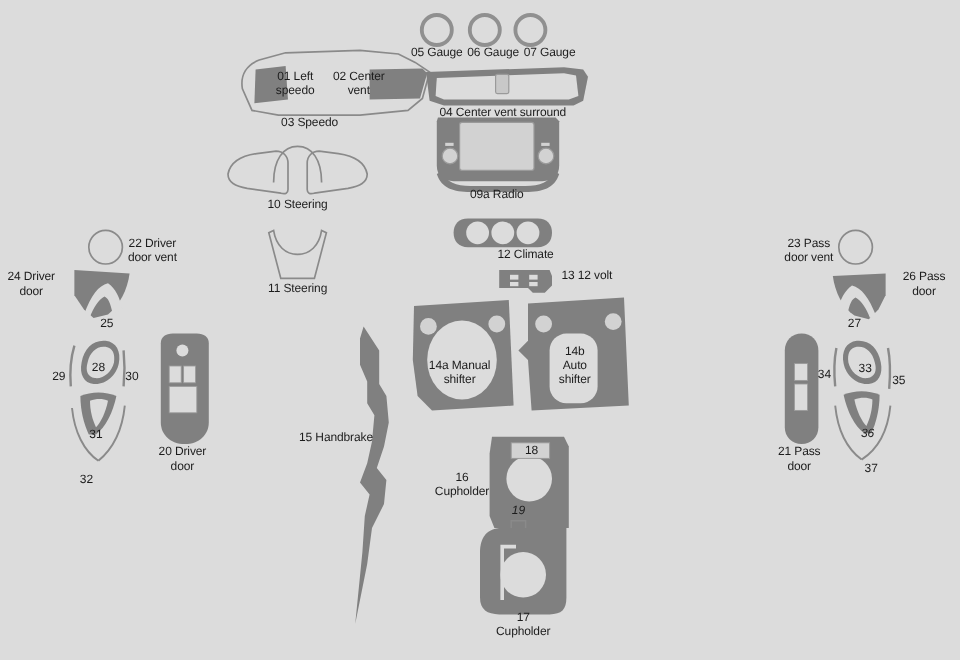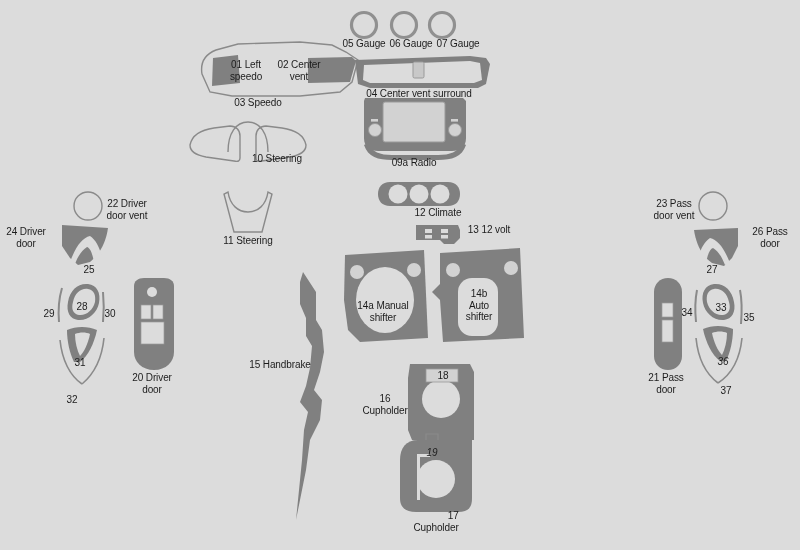--- a/index.html
+++ b/index.html
@@ -186,36 +186,36 @@
   <div class="lbl" style="left:246px; top:70px;">01 Left
 speedo</div>
   <div class="lbl" style="left:299px; top:70px;">02 Center
 vent</div>
   <div class="lbl" style="left:258px; top:103px;">03 Speedo</div>
   <div class="lbl" style="left:419px; top:94px;">04 Center vent surround</div>
   <div class="lbl" style="left:364px; top:44px;">05 Gauge</div>
   <div class="lbl" style="left:411px; top:44px;">06 Gauge</div>
   <div class="lbl" style="left:458px; top:44px;">07 Gauge</div>
   <div class="lbl" style="left:414px; top:163px;">09a Radio</div>
-  <div class="lbl" style="left:248px; top:159px;margin-left:29px;">10 Steering</div>
+  <div class="lbl" style="left:248px; top:171px;">10 Steering</div>
   <div class="lbl" style="left:248px; top:241px;">11 Steering</div>
   <div class="lbl" style="left:419px; top:213px;margin-left:19px;">12 Climate</div>
   <div class="lbl" style="left:489px; top:230px;">13 12 volt</div>
   <div class="lbl" style="left:383px; top:311px;">14a Manual
 shifter</div>
   <div class="lbl" style="left:479px; top:305px;">14b
 Auto
 shifter</div>
   <div class="lbl" style="left:280px; top:365px;">15 Handbrake</div>
   <div class="lbl" style="left:385px; top:404px;">16
 Cupholder</div>
-  <div class="lbl" style="left:436px; top:521px;text-align:right;">17
+  <div class="lbl" style="left:436px; top:521px;">17
 Cupholder</div>
   <div class="num" style="left:443px; top:376px;">18</div>
-  <div class="num" style="left:432px; top:453px;font-style:italic;">19</div>
+  <div class="num" style="left:432px; top:426px;font-style:italic;">19</div>
   <div class="lbl" style="left:152px; top:383px;">20 Driver
 door</div>
   <div class="lbl" style="left:666px; top:383px;">21 Pass
 door</div>
   <div class="lbl" style="left:127px; top:209px;">22 Driver
 door vent</div>
   <div class="lbl" style="left:674px; top:209px;">23 Pass
 door vent</div>
   <div class="lbl" style="left:26px;  top:237px;">24 Driver
 door</div>

